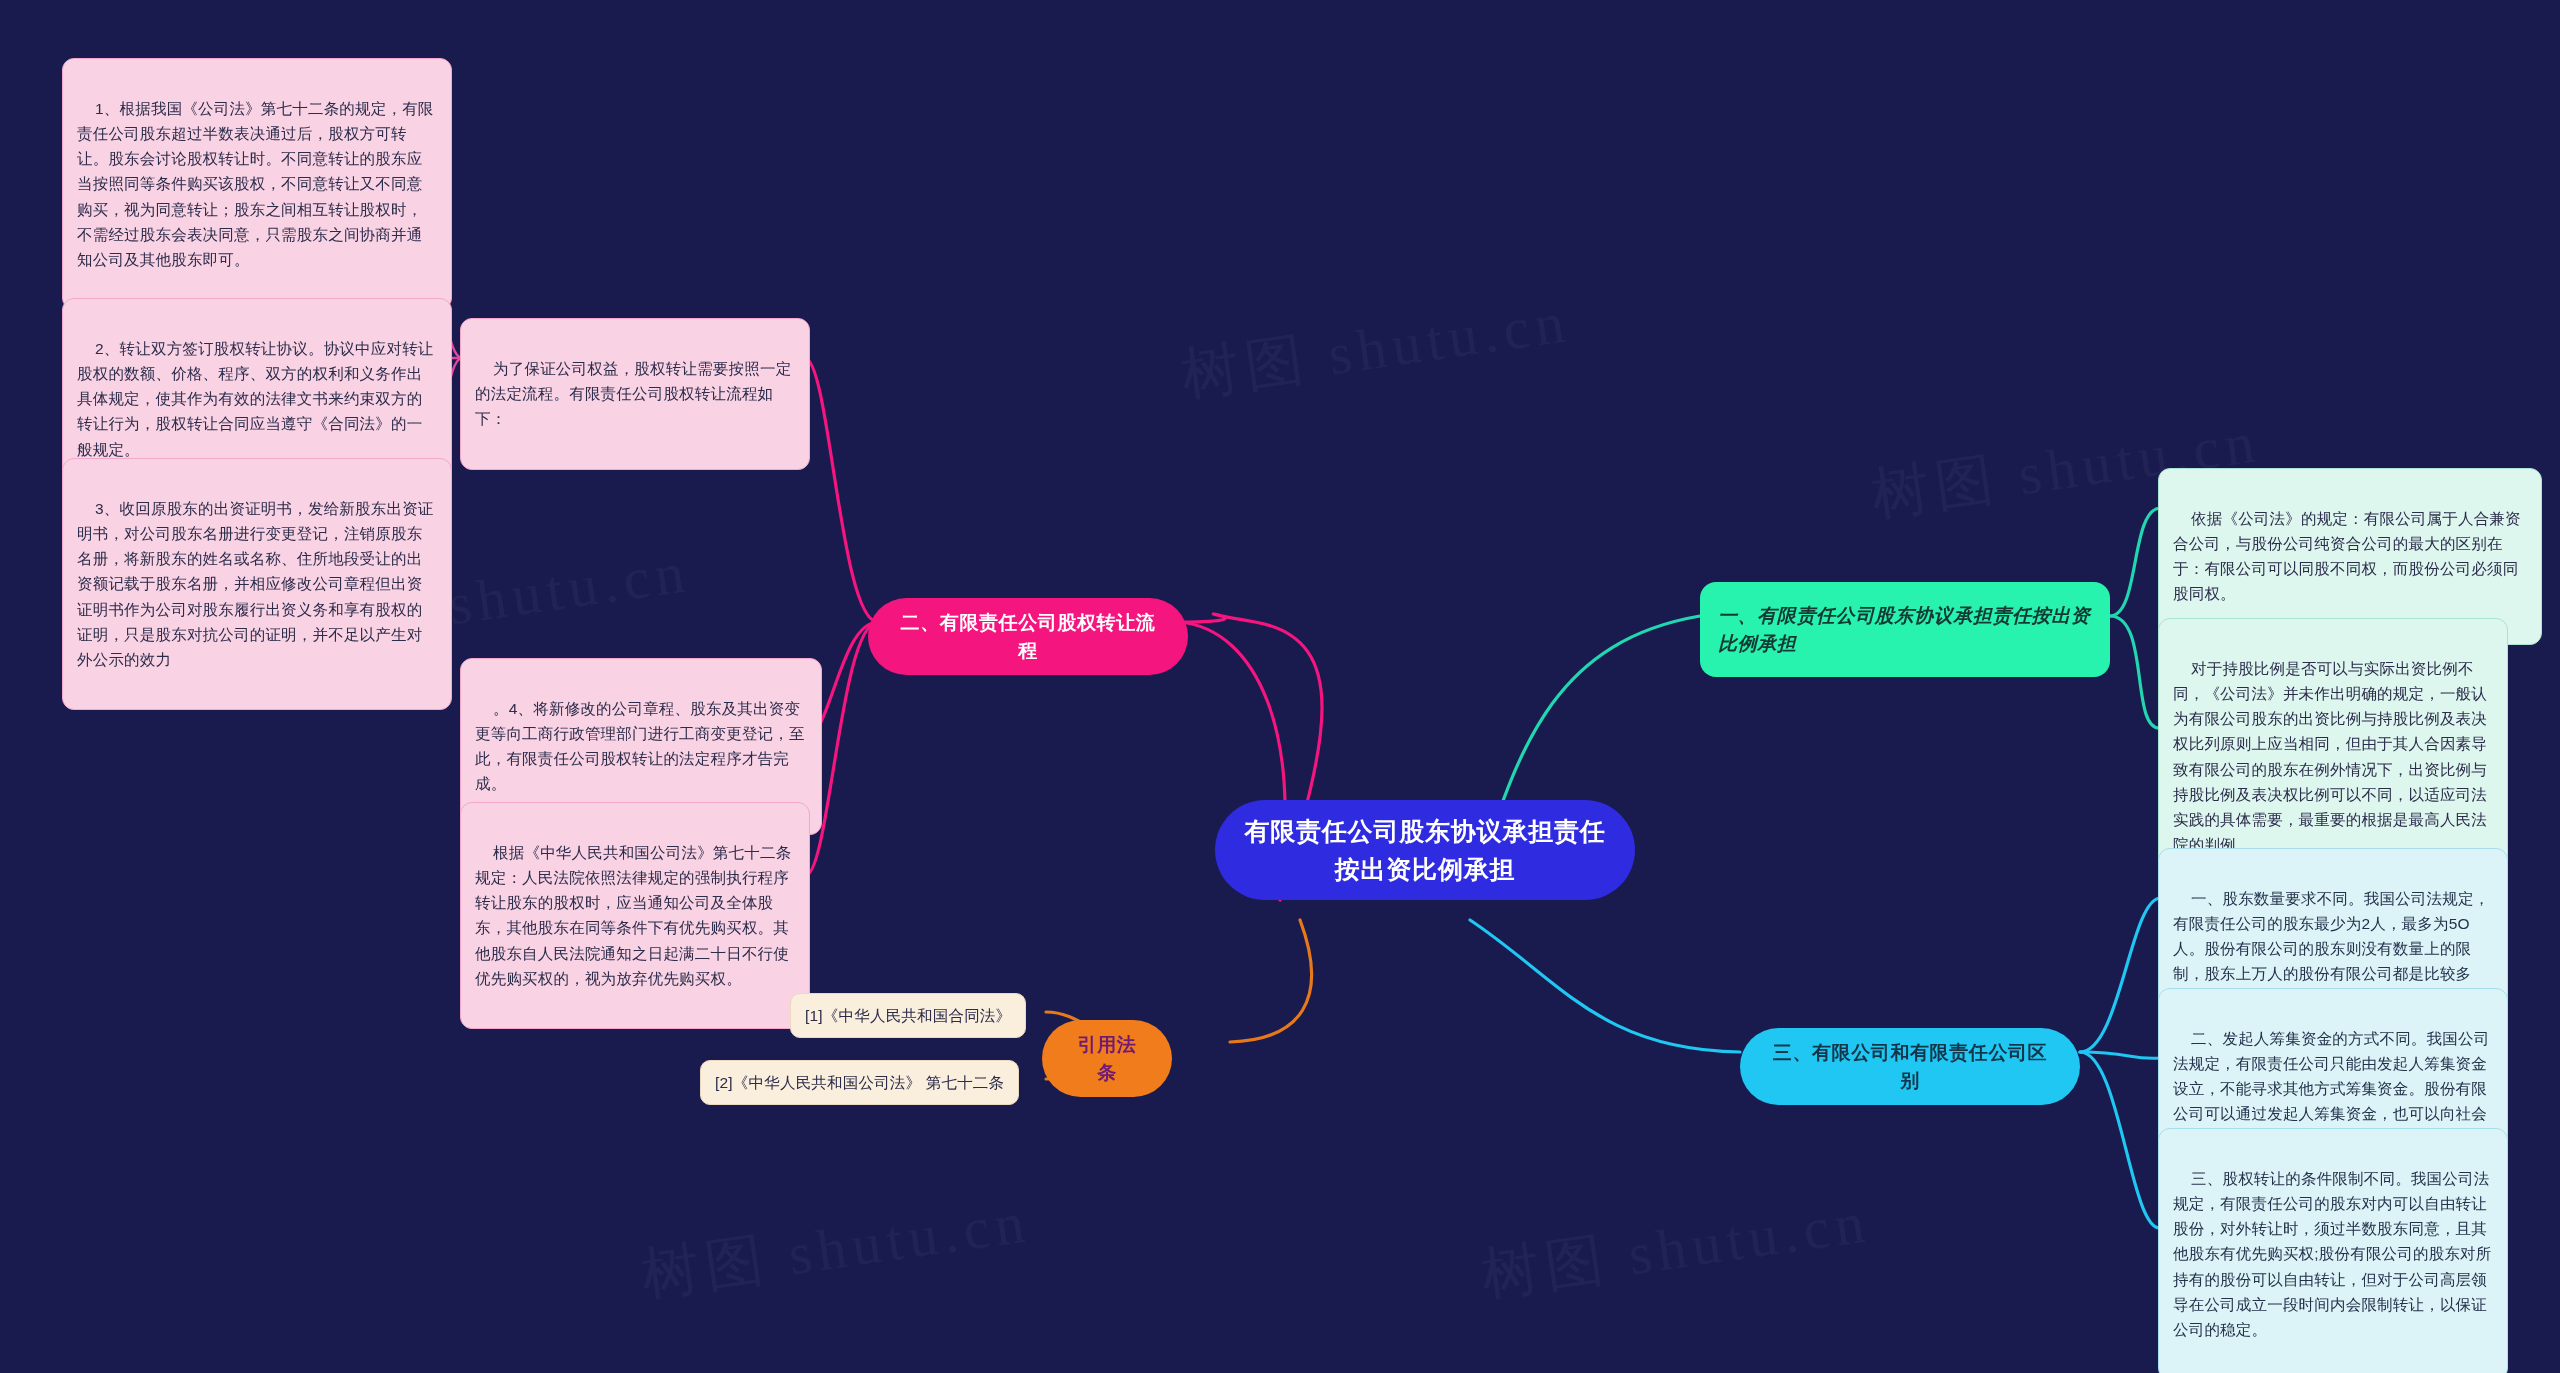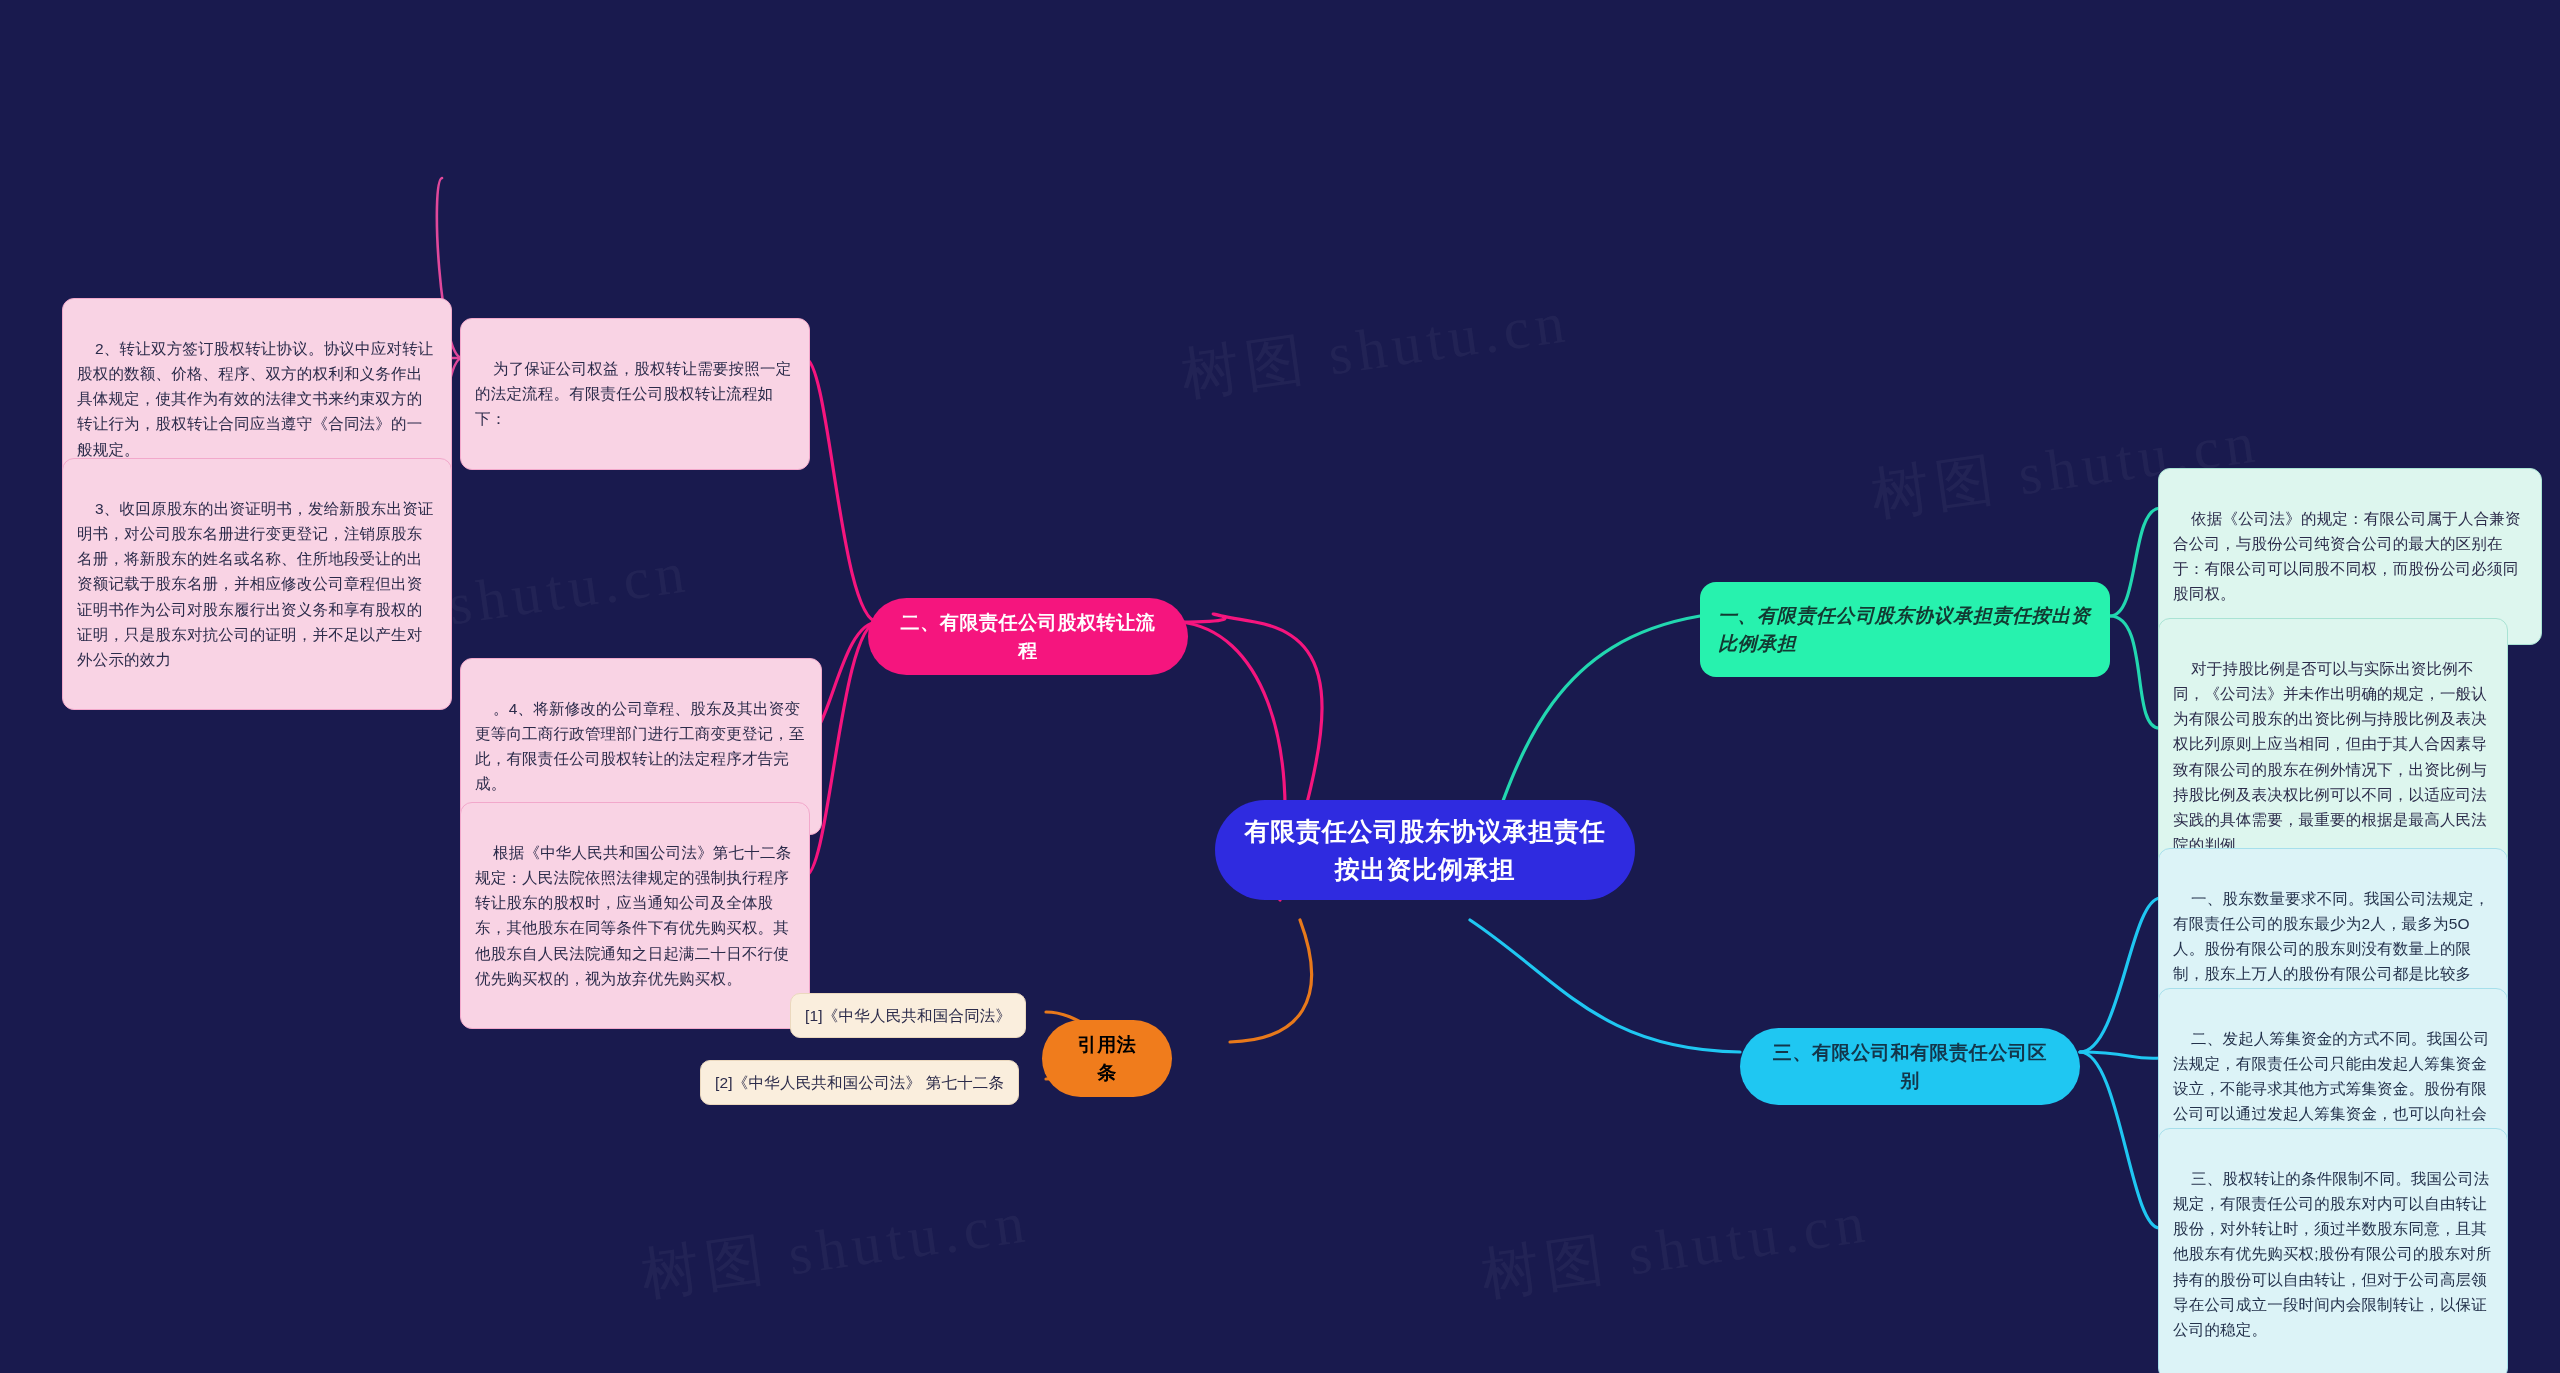--- a/index.html
+++ b/index.html
@@ -85,21 +85,21 @@
     border-radius: 100px;
     font-size: 19px;
     font-weight: 600;
     padding: 11px 26px;
     line-height: 1.45;
     letter-spacing: 0.6px;
   }
   .pill.pink   { background: #F5157E; color: #FFFFFF; }
   .pill.green  { background: #27F2AE; color: #123A32; border-radius: 16px; }
   .pill.cyan   { background: #1FC7F2; color: #13364B; }
-  .pill.orange { background: #F07C1C; color: #000000; }
+  .pill.orange { background: #F07C1C; color: #701a75; }
 
   .center {
     position: absolute;
     background: #2F2BE0;
     color: #FFFFFF;
     border-radius: 70px;
     display: flex; align-items: center; justify-content: center;
     text-align: center;
     font-size: 25px;
     font-weight: 600;
@@ -164,20 +164,23 @@
   </div>
 
   <div class="node leaf pink" style="left:460px; top:658px; width:362px;">
     <span>。4、将新修改的公司章程、股东及其出资变更等向工商行政管理部门进行工商变更登记，至此，有限责任公司股权转让的法定程序才告完成。</span>
   </div>
 
   <div class="node leaf pink" style="left:460px; top:802px; width:350px;">
     <span>根据《中华人民共和国公司法》第七十二条规定：人民法院依照法律规定的强制执行程序转让股东的股权时，应当通知公司及全体股东，其他股东在同等条件下有优先购买权。其他股东自人民法院通知之日起满二十日不行使优先购买权的，视为放弃优先购买权。</span>
   </div>
 
+  <div class="node leaf pink" style="left:62px; top:58px; width:390px;">
+    <span>1、根据我国《公司法》第七十二条的规定，有限责任公司股东超过半数表决通过后，股权方可转让。股东会讨论股权转让时。不同意转让的股东应当按照同等条件购买该股权，不同意转让又不同意购买，视为同意转让；股东之间相互转让股权时，不需经过股东会表决同意，只需股东之间协商并通知公司及其他股东即可。</span>
+  </div>
 
   <div class="node leaf pink" style="left:62px; top:298px; width:390px;">
     <span>2、转让双方签订股权转让协议。协议中应对转让股权的数额、价格、程序、双方的权利和义务作出具体规定，使其作为有效的法律文书来约束双方的转让行为，股权转让合同应当遵守《合同法》的一般规定。</span>
   </div>
 
   <div class="node leaf pink" style="left:62px; top:458px; width:390px;">
     <span>3、收回原股东的出资证明书，发给新股东出资证明书，对公司股东名册进行变更登记，注销原股东名册，将新股东的姓名或名称、住所地段受让的出资额记载于股东名册，并相应修改公司章程但出资证明书作为公司对股东履行出资义务和享有股权的证明，只是股东对抗公司的证明，并不足以产生对外公示的效力</span>
   </div>
 
   <div class="pill orange" style="left:1042px; top:1020px; width:130px;">

